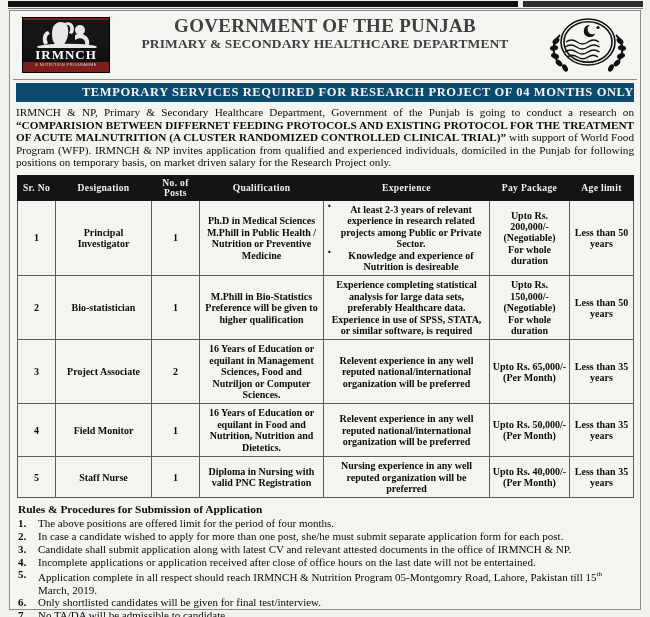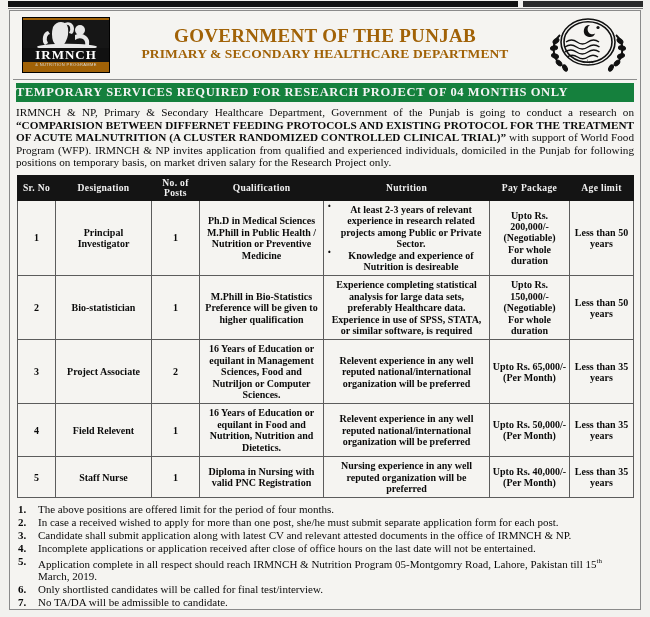--- a/index.html
+++ b/index.html
@@ -20,44 +20,44 @@
 
   .frame{
     position:absolute;left:9px;top:10px;width:632px;height:600px;
     border:1px solid #8a8a8a;box-sizing:border-box;background:#f5f4f1;
   }
 
   
   .header{position:relative;height:68px;}
   .logo{
     position:absolute;left:12px;top:6px;width:86px;height:54px;
-    background:#a16207;border:1px solid #000;overflow:hidden;
+    background:#7f1d1d;border:1px solid #000;overflow:hidden;
   }
   .logo .fig{position:absolute;left:0;top:2px;width:86px;height:30px;}
   .logo .word{
     position:absolute;left:0;top:30px;width:86px;text-align:center;
     color:#fff;background:#111;
     font-family:"Liberation Serif",serif;font-weight:bold;font-size:13px;
     letter-spacing:1px;line-height:14px;
   }
   .logo .sub{
     position:absolute;left:0;top:44px;width:86px;text-align:center;color:#d9d9d9;
     font-family:"Liberation Sans",sans-serif;font-size:4px;letter-spacing:.4px;
   }
-  .titles{position:absolute;left:110px;top:14px;width:410px;text-align:center;color:#a16207;}
+  .titles{position:absolute;left:110px;top:4px;width:410px;text-align:center;color:#404040;}
   .t1{font-size:19px;font-weight:bold;letter-spacing:.3px;line-height:21px;}
   .t2{font-size:13.5px;font-weight:bold;letter-spacing:.1px;line-height:16px;}
   .t3{font-size:13.5px;font-weight:bold;letter-spacing:.1px;line-height:16px;}
   .emblem{position:absolute;left:536px;top:2px;width:84px;height:62px;}
 
   .hrule{margin:0 3px;border-top:1px solid #8f8f8f;}
 
   
   .banner{
-    margin:3px 6px 0 6px;background:#15803d;color:#f4f4f4;text-align:left;
+    margin:3px 6px 0 6px;background:#0c4a6e;color:#f4f4f4;text-align:right;
     font-size:12.5px;font-weight:bold;letter-spacing:.6px;padding:2px 0 3px 0;
     line-height:14px;
   }
   .intro{
     margin:4px 6px 0 6px;font-size:11.2px;line-height:12.6px;text-align:justify;color:#0b0b0b;
   }
   .intro b{font-weight:bold;}
 
   
   table.jobs{
@@ -174,21 +174,21 @@
           <col class="c5">
           <col class="c6">
           <col class="c7">
       </colgroup>
       <thead>
         <tr>
           <th>Sr. No</th>
           <th>Designation</th>
           <th>No. of Posts</th>
           <th>Qualification</th>
-          <th>Nutrition</th>
+          <th>Experience</th>
           <th>Pay Package</th>
           <th>Age limit</th>
         </tr>
       </thead>
       <tbody>
           <tr>
             <td>1</td>
             <td>Principal Investigator</td>
             <td>1</td>
             <td>Ph.D in Medical Sciences<br>M.Phill in Public Health / Nutrition or Preventive Medicine</td>
@@ -214,64 +214,65 @@
             <td>3</td>
             <td>Project Associate</td>
             <td>2</td>
             <td>16 Years of Education or equilant in Management Sciences, Food and Nutriljon or Computer Sciences.</td>
             <td class="expplain">Relevent  experience in any well reputed national/international organization will be preferred</td>
             <td>Upto Rs. 65,000/-<br>(Per  Month)</td>
             <td>Less than 35 years</td>
           </tr>
           <tr>
             <td>4</td>
-            <td>Field Relevent</td>
+            <td>Field Monitor</td>
             <td>1</td>
             <td>16 Years of Education or equilant in Food and Nutrition, Nutrition and Dietetics.</td>
             <td class="expplain">Relevent  experience in any well reputed national/international organization will be preferred</td>
             <td>Upto Rs. 50,000/-<br>(Per  Month)</td>
             <td>Less than 35 years</td>
           </tr>
           <tr>
             <td>5</td>
             <td>Staff Nurse</td>
             <td>1</td>
             <td>Diploma in Nursing with valid PNC Registration</td>
             <td class="expplain">Nursing  experience in any well reputed organization will be preferred</td>
             <td>Upto Rs. 40,000/-<br>(Per  Month)</td>
             <td>Less than 35 years</td>
           </tr>
         </tbody>
     </table>
 
     <div class="rules">
+      <div class="rules-title">Rules &amp; Procedures for Submission of Application</div>
       <div>
           <div class="rule">
             <div class="n">1.</div>
             <div class="txt">The above positions are offered limit for the period of four months.</div>
           </div>
           <div class="rule">
             <div class="n">2.</div>
-            <div class="txt">In case a received wished to apply for more than one post, she/he must submit separate application form for each post.</div>
+            <div class="txt">In case a candidate wished to apply for more than one post, she/he must submit separate application form for each post.</div>
           </div>
           <div class="rule">
             <div class="n">3.</div>
             <div class="txt">Candidate shall submit application along with latest CV and relevant attested documents in the office of IRMNCH &amp; NP.</div>
           </div>
           <div class="rule">
             <div class="n">4.</div>
             <div class="txt">Incomplete applications or application received after close of office hours on the last date will not be entertained.</div>
           </div>
           <div class="rule">
             <div class="n">5.</div>
             <div class="txt">Application complete in all respect should reach IRMNCH &amp; Nutrition Program 05-Montgomry Road, Lahore, Pakistan till 15<span class="sup">th</span> March, 2019.</div>
           </div>
           <div class="rule">
             <div class="n">6.</div>
-            <div class="txt">Only shortlisted candidates will be called for final test/interview.</div>
+            <div class="txt">Only shortlisted candidates will be given for final test/interview.</div>
           </div>
           <div class="rule">
             <div class="n">7.</div>
             <div class="txt">No TA/DA will be admissible to candidate.</div>
           </div>
         </div>
     </div>
 
   </div>
 </div>

